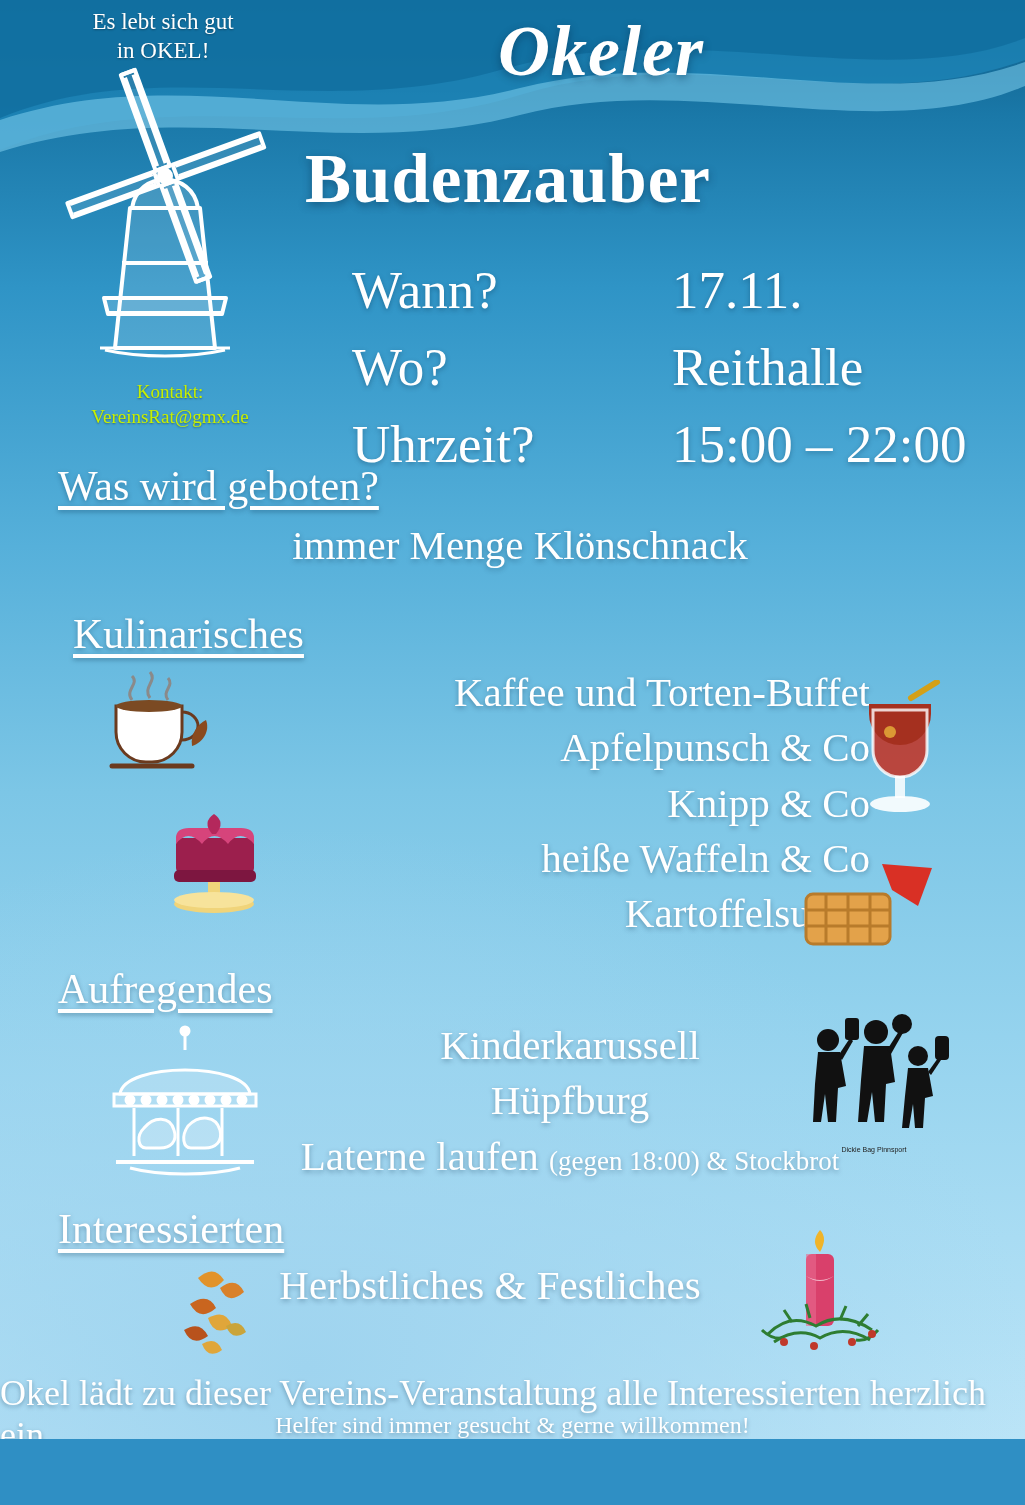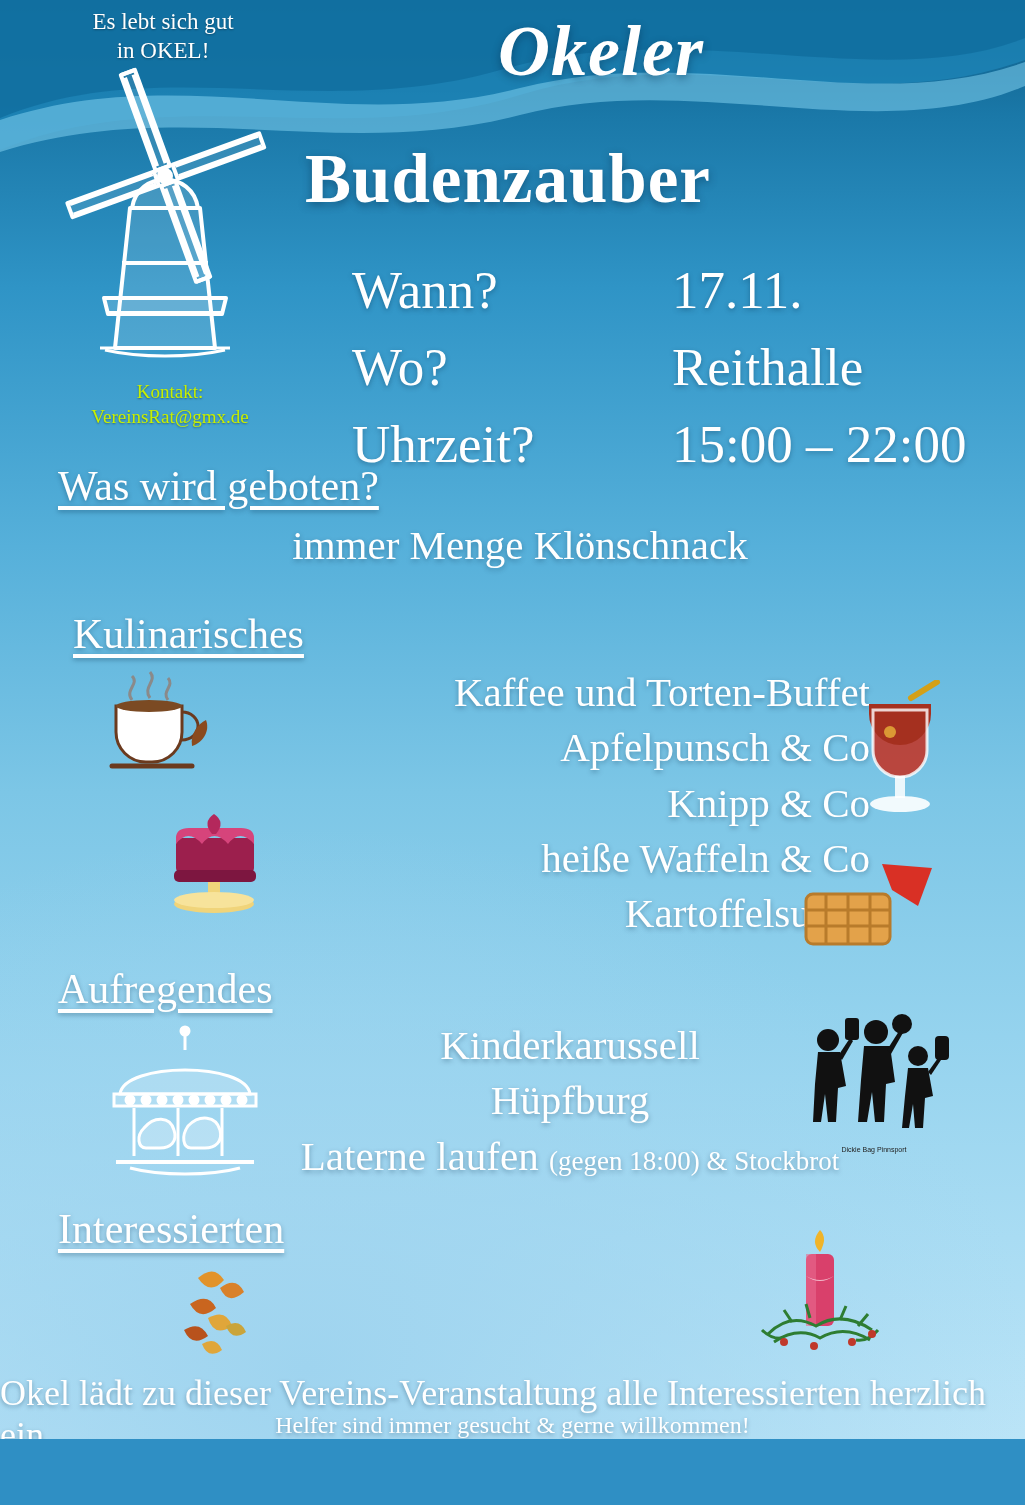--- a/index.html
+++ b/index.html
@@ -330,20 +330,23 @@
 
         <circle cx="128" cy="56" r="10"></circle>
         <path d="M118,68 h20 l5,28 -8,2 -2,30 h-8 l-2,-24 -4,24 h-7 l3,-32z"></path>
         <path d="M138,72 l10,-14 3,2 -10,15z"></path>
         <rect x="145" y="36" width="14" height="24" rx="4"></rect>
       </g>
       <text x="84" y="152" font-size="7" fill="#222222" font-family="'Liberation Sans', sans-serif" text-anchor="middle">Dickie Bag Pinnsport</text>
     </svg>
 
     <div class="sec-head" style="left:58px; top:1205px;">Interessierten</div>
+    <div class="lines" style="left:190px; top:1258px; width:600px;">
+      <div>Herbstliches &amp; Festliches</div>
+    </div>
 
     <svg class="icon-abs" style="left:178px; top:1258px;" width="110" height="100" viewBox="0 0 110 100">
       <g>
         <path d="M20,20 q16,-14 26,2 q-14,16 -26,-2z" fill="#e2932a"></path>
         <path d="M12,46 q18,-12 26,4 q-16,14 -26,-4z" fill="#c9651f"></path>
         <path d="M30,60 q18,-10 24,8 q-18,12 -24,-8z" fill="#e0a63a"></path>
         <path d="M6,72 q16,-10 24,6 q-16,12 -24,-6z" fill="#b8521c"></path>
         <path d="M42,30 q16,-12 24,4 q-16,14 -24,-4z" fill="#d9812a"></path>
         <path d="M48,68 q14,-8 20,6 q-14,10 -20,-6z" fill="#caa43a"></path>
         <path d="M24,86 q14,-8 20,6 q-14,10 -20,-6z" fill="#e0a63a"></path>

